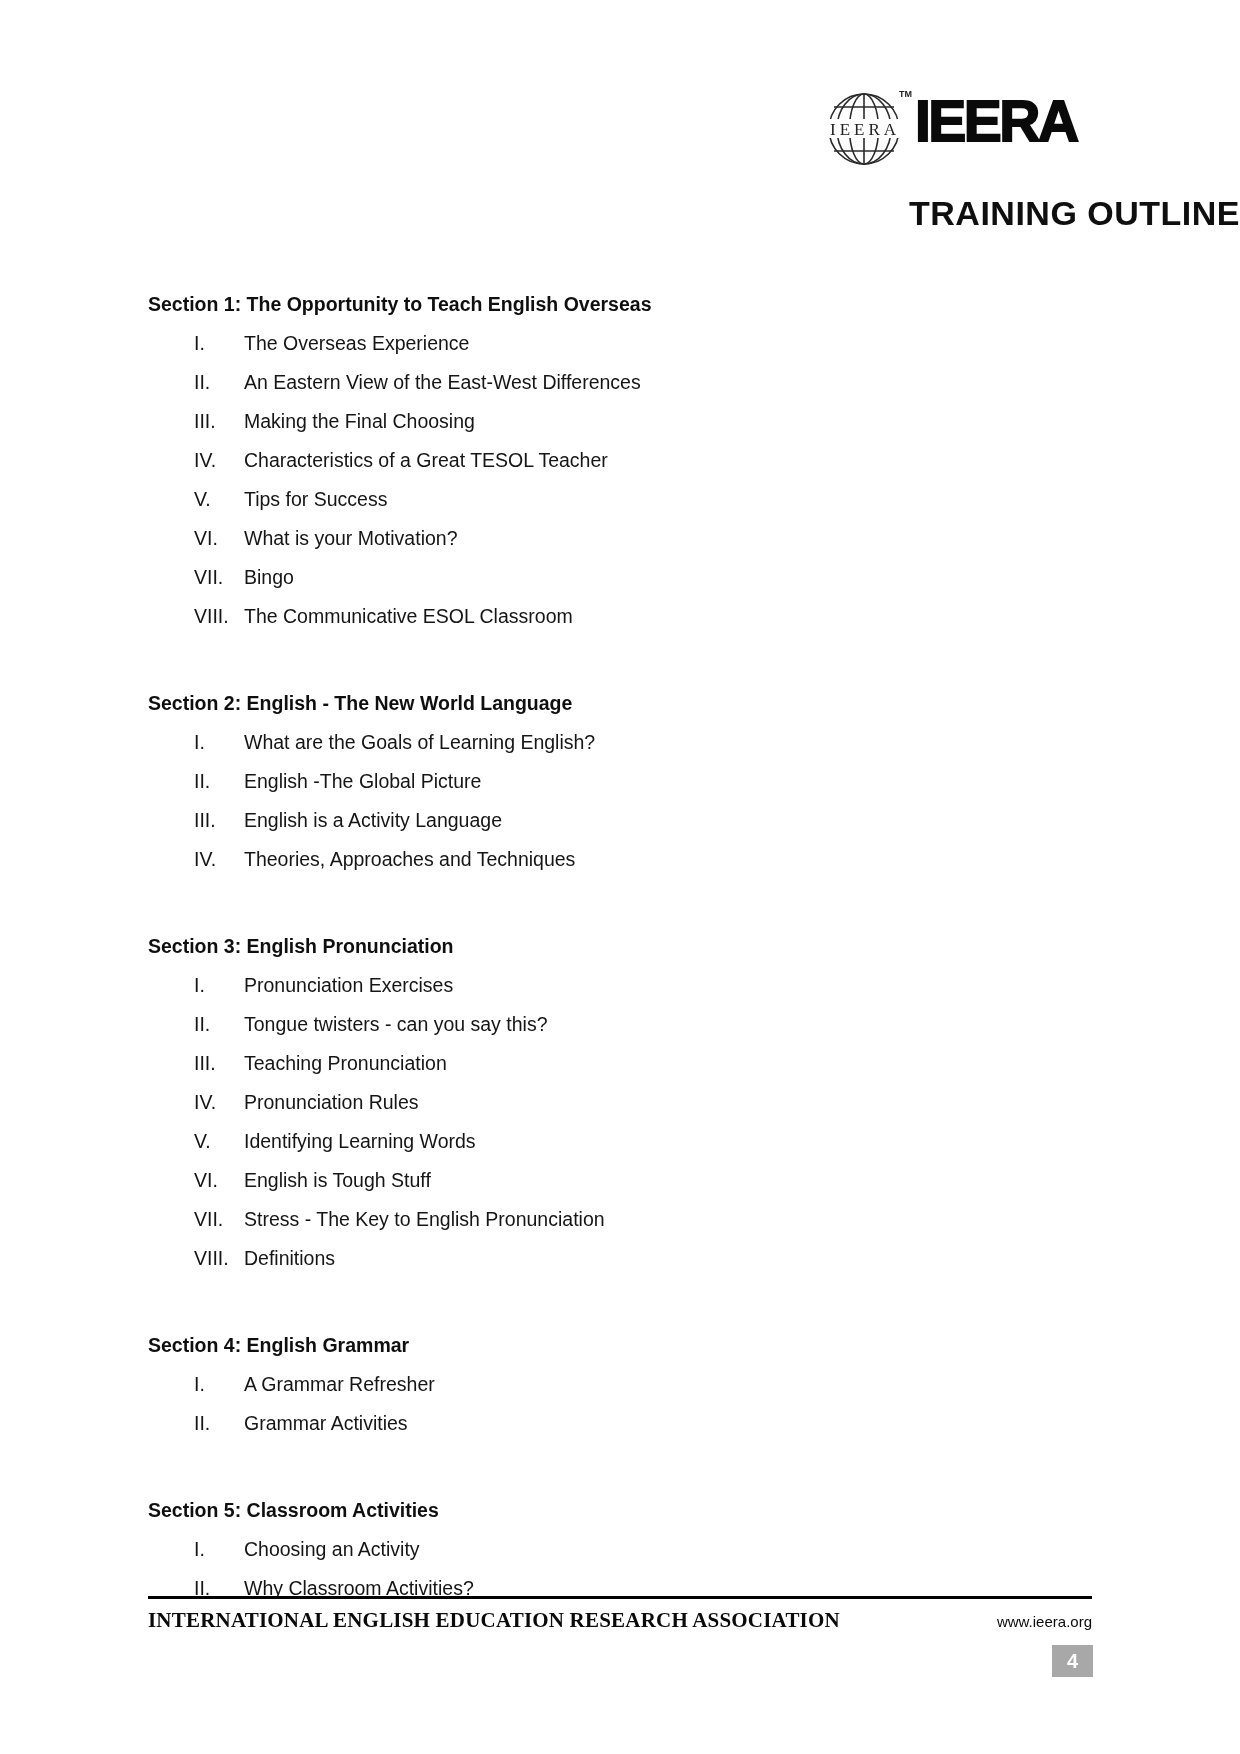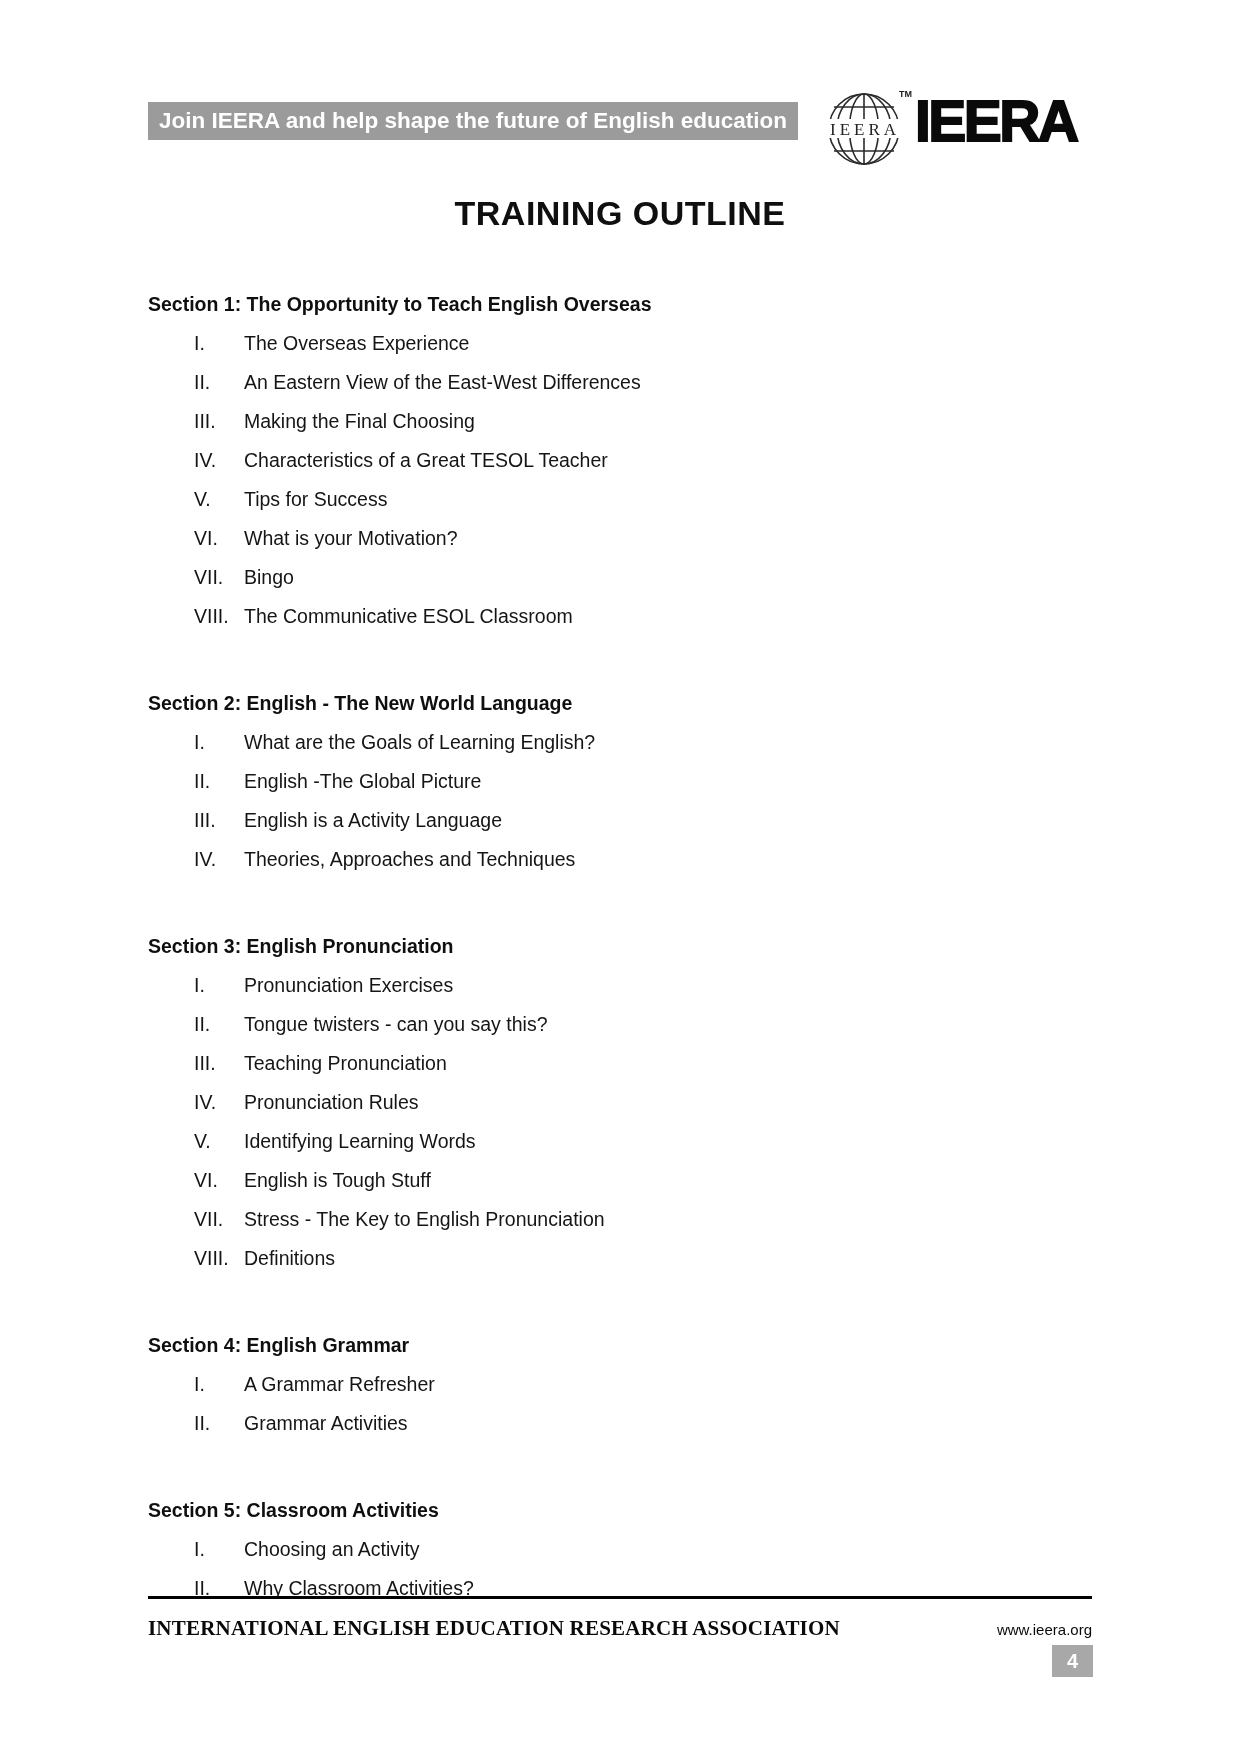--- a/index.html
+++ b/index.html
@@ -56,21 +56,21 @@
     color: #0a0a0a;
     -webkit-text-stroke: 1.8px #0a0a0a;
   }
 
   
   .title {
     position: absolute;
     left: 0; top: 194px;
     width: 100%;
     margin: 0;
-    text-align: center;
+    text-align: right;
     font-size: 34px;
     font-weight: bold;
     letter-spacing: 0.5px;
     color: #0f0f0f;
   }
 
   
   .content {
     position: absolute;
     left: 148px; top: 285px;
@@ -94,21 +94,21 @@
   .item { display: flex; }
   .item .num { flex: 0 0 50px; }
   .item .txt { flex: 1; }
 
   
   .footer {
     position: absolute;
     left: 148px; top: 1596px;
     width: 944px;
     border-top: 3px solid #000000;
-    padding-top: 17px;
+    padding-top: 9px;
     display: flex;
     justify-content: space-between;
     align-items: baseline;
   }
   .footer .org {
     font-family: "Liberation Serif", serif;
     font-size: 21px;
     font-weight: bold;
     letter-spacing: 0.2px;
     color: #0a0a0a;
@@ -131,23 +131,20 @@
     color: #ffffff;
     font-size: 20px;
     font-weight: bold;
   }
 </style>
 </head>
 <body>
 
 <div class="page">
 
-  <div class="banner">
-    <span>Join IEERA and help shape the future of English education</span>
-  </div>
 
   <div class="logo">
     <svg width="88" height="88" viewBox="0 0 88 88">
       <g stroke="#2a2a2a" stroke-width="1.6" fill="none">
         <circle cx="38" cy="47" r="35"></circle>
         <ellipse cx="38" cy="47" rx="14.5" ry="35"></ellipse>
         <ellipse cx="38" cy="47" rx="27" ry="35"></ellipse>
         <line x1="38" y1="12" x2="38" y2="82"></line>
         <line x1="8" y1="25" x2="68" y2="25"></line>
         <line x1="8" y1="69" x2="68" y2="69"></line>

